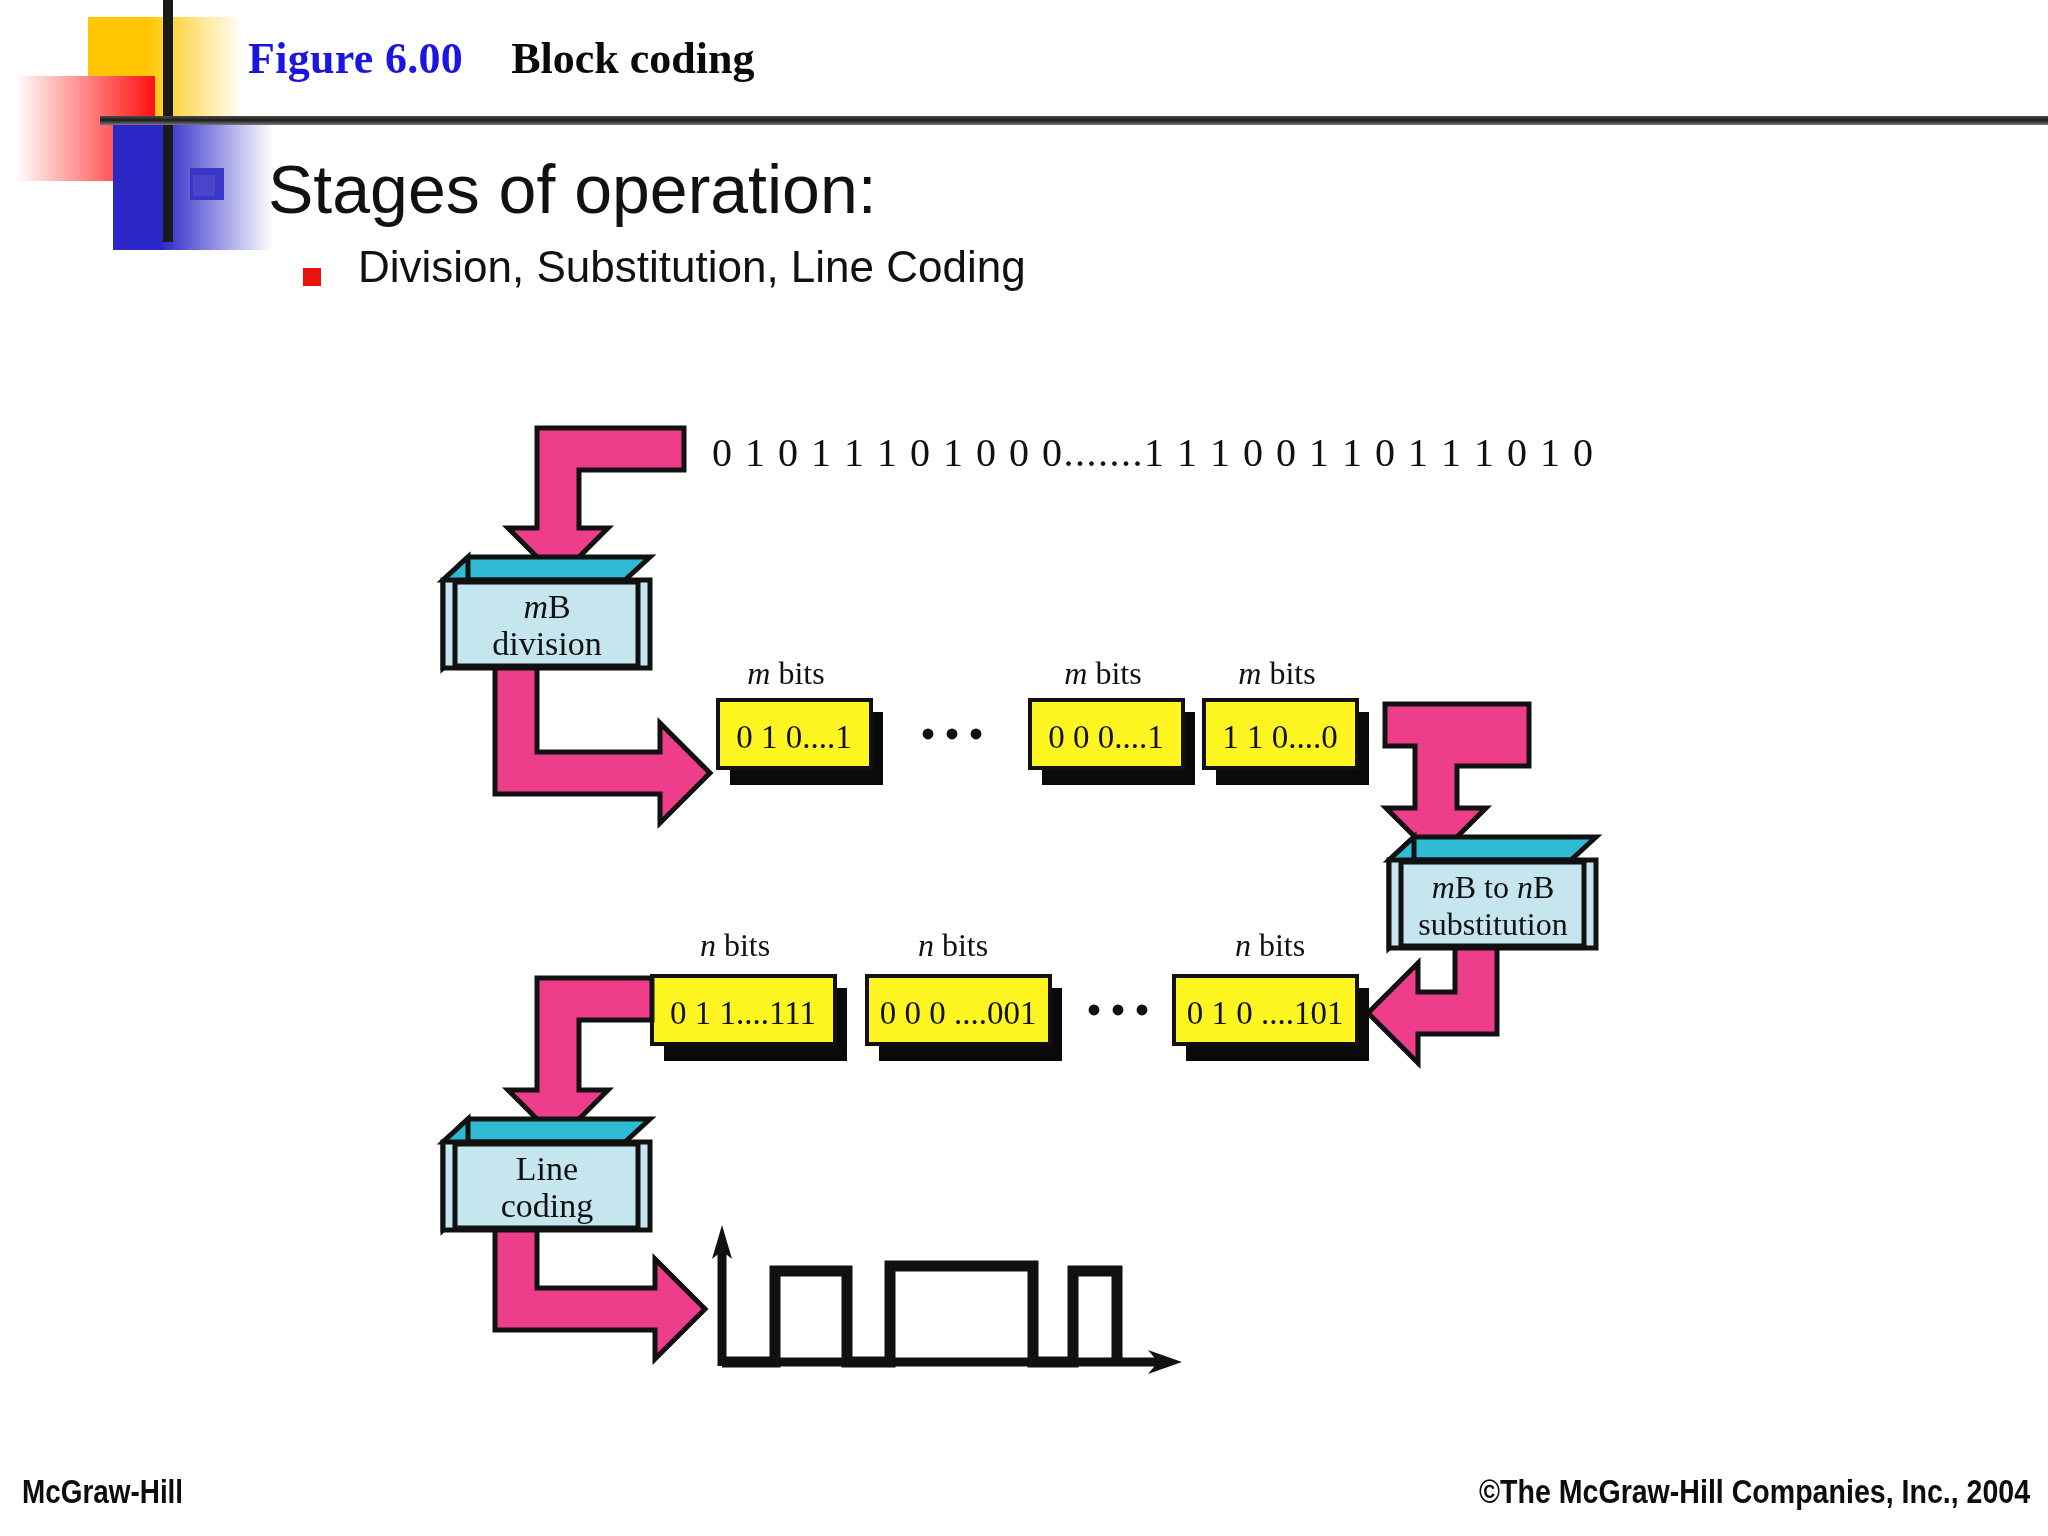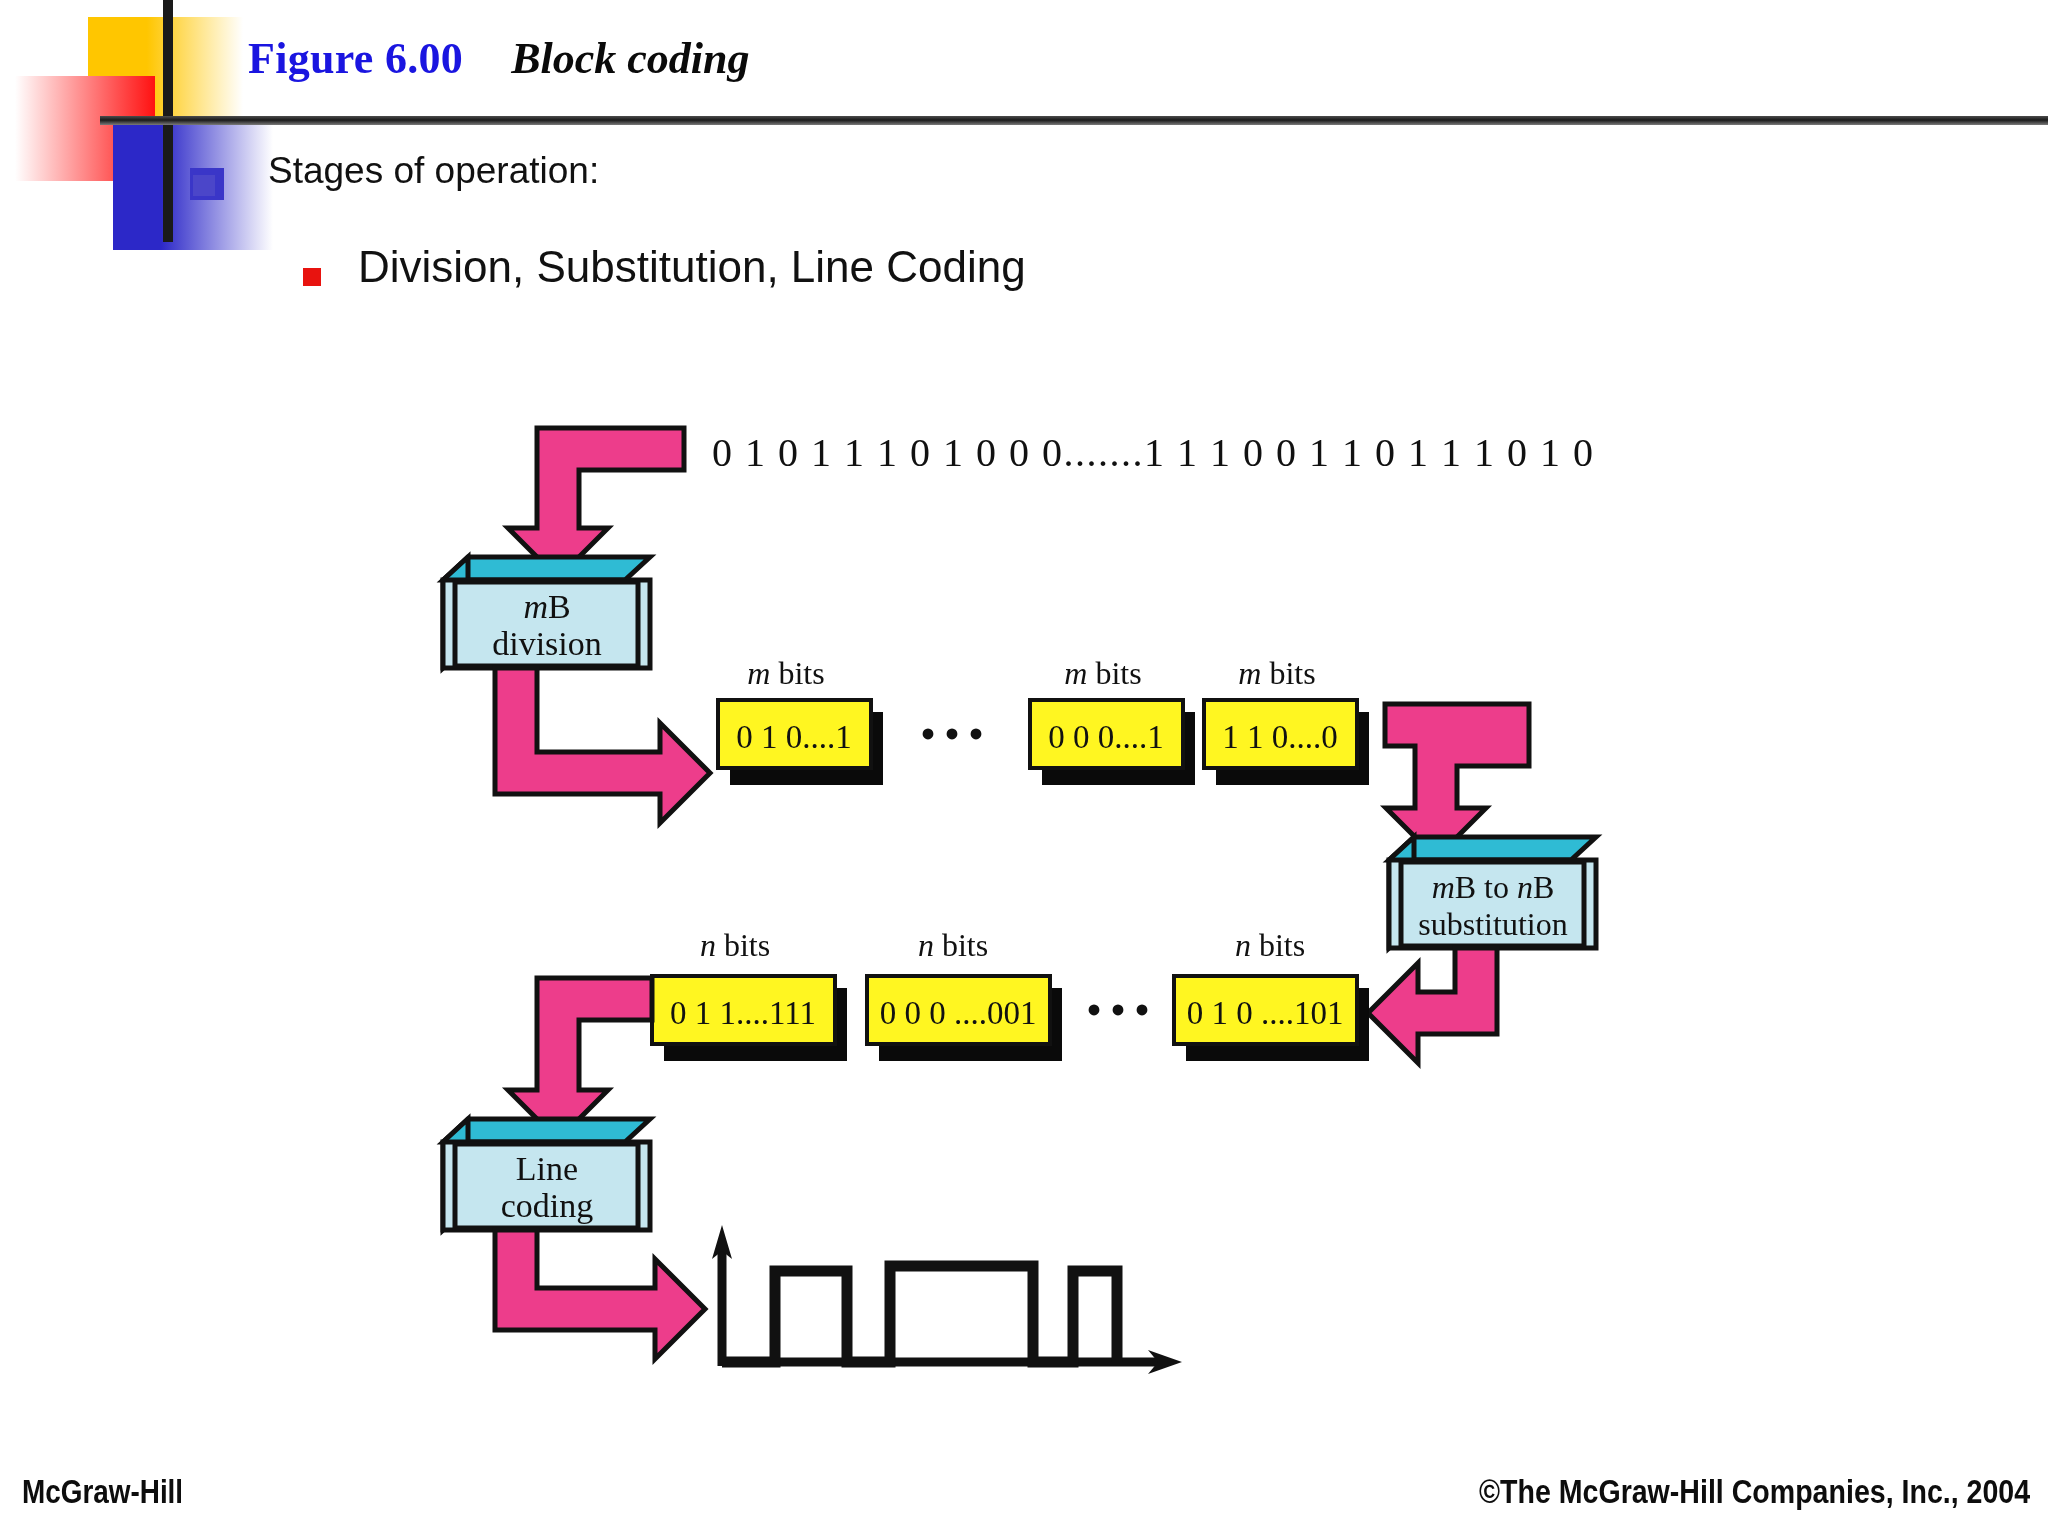--- a/index.html
+++ b/index.html
@@ -42,28 +42,28 @@
     background: linear-gradient(to bottom, #4d4d4d 0%, #1a1a1a 45%, #7a7a7a 100%);
   }
 
   
   #header-row { position: absolute; left: 248px; top: 33px; white-space: nowrap; }
   .fig-label {
     font-family: "Liberation Serif", serif; font-weight: bold; font-size: 44px;
     color: #1a15e0; letter-spacing: 0.3px;
   }
   .fig-title {
-    font-family: "Liberation Serif", serif; font-weight: bold; font-style: italic;
+    font-family: "Liberation Serif", serif; font-weight: bold; 
     font-size: 44px; color: #0a0a0a; margin-left: 48px;
   }
 
   
   #bullet-l1 {
     position: absolute; left: 268px; top: 150px;
-    font-size: 37px; color: #111; font-family: "Liberation Sans", sans-serif;
+    font-size: 68px; color: #111; font-family: "Liberation Sans", sans-serif;
     white-space: nowrap;
   }
   #bullet-l1-marker {
     position: absolute; left: 193px; top: 175px; width: 22px; height: 21px;
     background: #4b46c9;
   }
   #bullet-l2 {
     position: absolute; left: 358px; top: 242px;
     font-size: 44px; color: #111; white-space: nowrap; text-align: center;
   }

